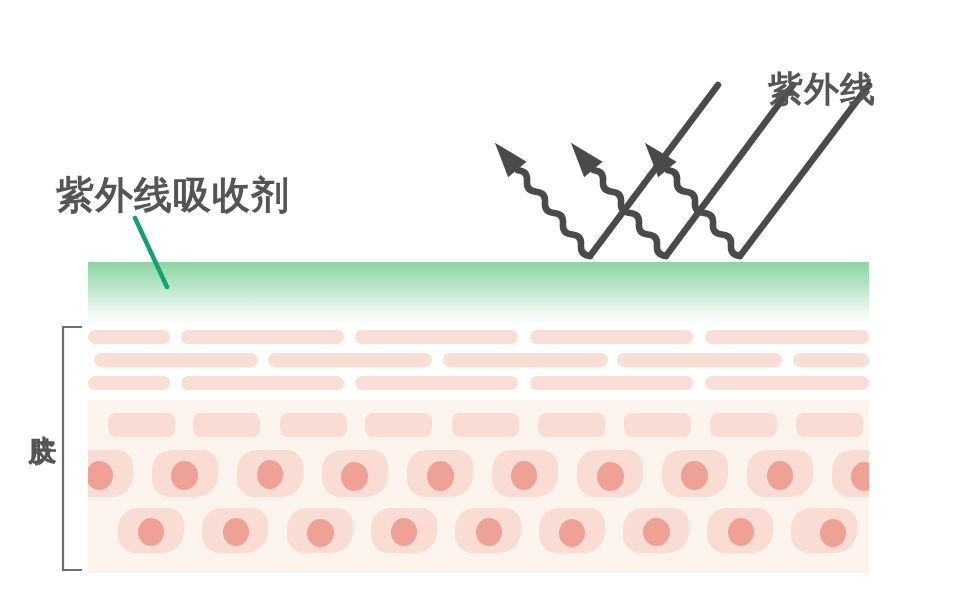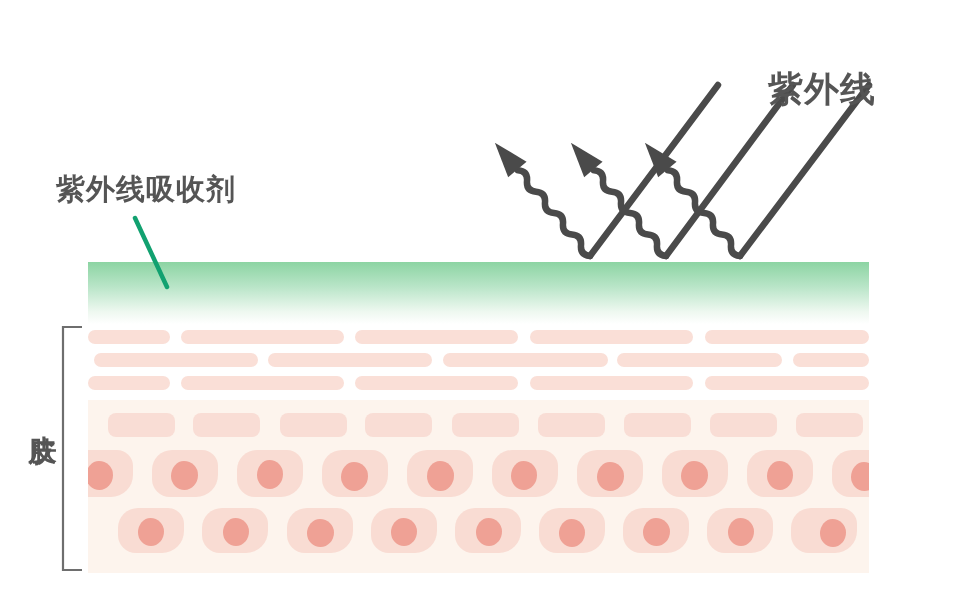--- a/index.html
+++ b/index.html
@@ -1,20 +1,20 @@
 <!DOCTYPE html>
 <html><head>
 <meta charset="utf-8">
 <style>
   html,body{margin:0;padding:0;background:#fff;}
   .stage{position:relative;width:960px;height:598px;background:#ffffff;overflow:hidden;
          font-family:"Liberation Sans","DejaVu Sans",sans-serif;}
   .label{position:absolute;color:#555555;font-weight:bold;white-space:nowrap;}
   .uv-label{left:768px;top:30px;font-size:35px;letter-spacing:1px;margin-top:36px;}
-  .absorber-label{left:56px;top:170px;font-size:29px;letter-spacing:1px;}
+  .absorber-label{left:56px;top:170px;font-size:38px;letter-spacing:1px;}
   .skin-label{left:28px;top:413px;font-size:28px;writing-mode:vertical-rl;
               text-orientation:upright;letter-spacing:3px;line-height:1;}
   .green-band{position:absolute;left:88px;top:262px;width:781px;height:62px;
               background:linear-gradient(180deg,#8cd4a3 0%,#b9e5c8 40%,#eef8f0 80%,#ffffff 100%);}
   .bar{position:absolute;height:14px;border-radius:7px;background:#fadfd7;}
   .skin-block{position:absolute;left:88px;top:400px;width:781px;height:173px;
               background:#fdf4ed;overflow:hidden;}
   .mini{position:absolute;top:13px;width:67px;height:24px;border-radius:8px;background:#f9ddd5;}
   .cell{position:absolute;width:66px;background:#f9dcd3;
         border-radius:20px 16px 22px 18px;}

